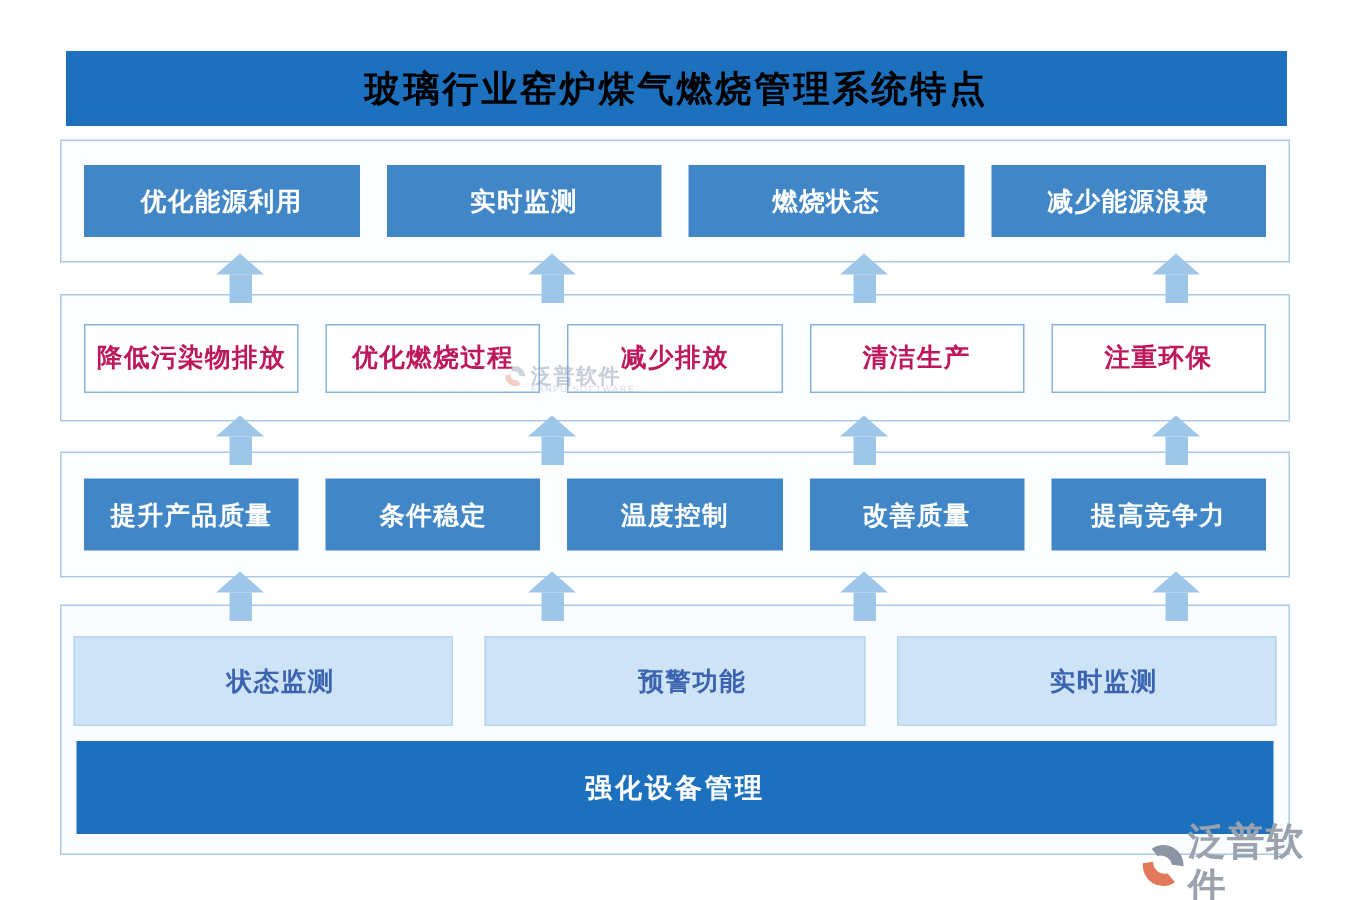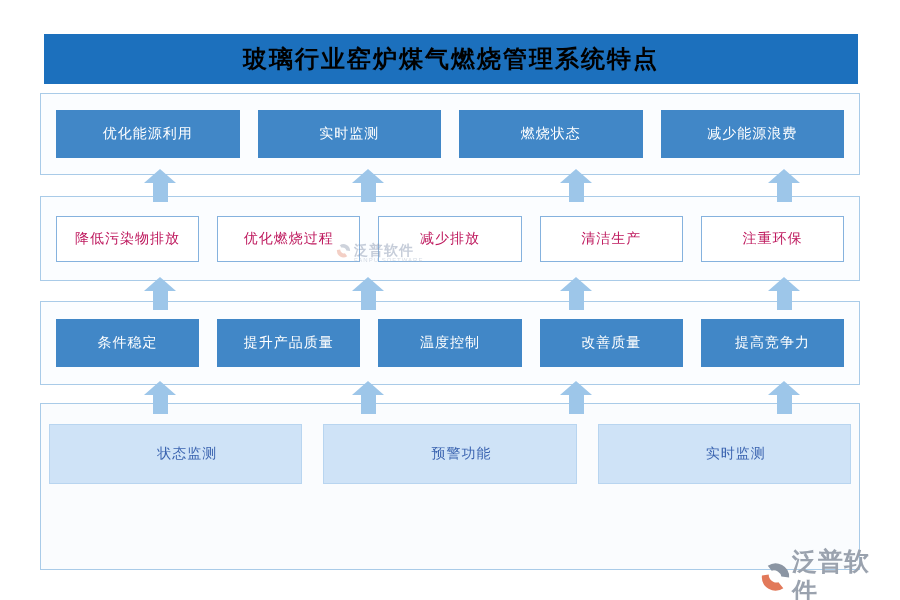--- a/index.html
+++ b/index.html
@@ -20,21 +20,21 @@
     position:absolute; left:40px; width:820px; box-sizing:border-box;
     border:1px solid #a9cbe8; background:#fbfdff;
   }
   #s1 { top:93px;  height:82px; }
   #s2 { top:196px; height:85px; }
   #s3 { top:301px; height:84px; }
   #s4 { top:403px; height:167px; background:#fafcfe; }
   .btn-row { display:flex; align-items:center; height:100%; padding:0 15px; gap:18px; box-sizing:border-box; }
   .btn {
     flex:1; height:48px; display:flex; align-items:center; justify-content:center;
-    font-size:14px; font-weight:normal; letter-spacing:1px; box-sizing:border-box;
+    font-size:17px; font-weight:bold; letter-spacing:1px; box-sizing:border-box;
   }
   .btn.solid   { background:#4187c7; color:#ffffff; }
   .btn.outline { background:#ffffff; border:1px solid #85b2de; color:#be185d; height:46px; }
   .btn.light   { background:#cfe3f7; border:1px solid #b8d5f0; color:#3b64b0; height:60px;padding-left:23px; }
   
   .s4-inner { padding:20px 8px 0 8px; }
   .light-row { display:flex; gap:21px; }
   .light-row .btn { flex:1; }
   .footer-bar {
     margin:10px 2px 0 2px; height:62px; background:#1c70bd; color:#ffffff;
@@ -135,22 +135,22 @@
         <div class="shaft"></div>
       </div>
     <div class="arrow a4">
         <div class="head"></div>
         <div class="shaft"></div>
       </div>
   </div>
 
   <div class="section" id="s3">
     <div class="btn-row">
+      <div class="btn solid">提升产品质量</div>
       <div class="btn solid">条件稳定</div>
-      <div class="btn solid">提升产品质量</div>
       <div class="btn solid">温度控制</div>
       <div class="btn solid">改善质量</div>
       <div class="btn solid">提高竞争力</div>
     </div>
   </div>
 
   <div class="arrow-gap" id="g3">
     <div class="arrow a1">
         <div class="head"></div>
         <div class="shaft"></div>
@@ -169,20 +169,21 @@
       </div>
   </div>
 
   <div class="section" id="s4">
     <div class="s4-inner">
       <div class="light-row">
         <div class="btn light">状态监测</div>
         <div class="btn light">预警功能</div>
         <div class="btn light">实时监测</div>
       </div>
+      <div class="footer-bar">强化设备管理</div>
     </div>
   </div>
 
   <div class="brand">
     <div class="brand-row">
       <svg width="33" height="33" viewBox="0 0 32 32">
         <path d="M8 5 A 14 14 0 0 1 30 17 L 22 16 A 8 8 0 0 0 12 10 Z" fill="#8b95a3"></path>
         <path d="M2 15 A 14 14 0 0 0 24 28 L 19 22 A 8 8 0 0 1 9 14 Z" fill="#e2795a"></path>
       </svg>
       <span class="brand-name">泛普软件</span>

